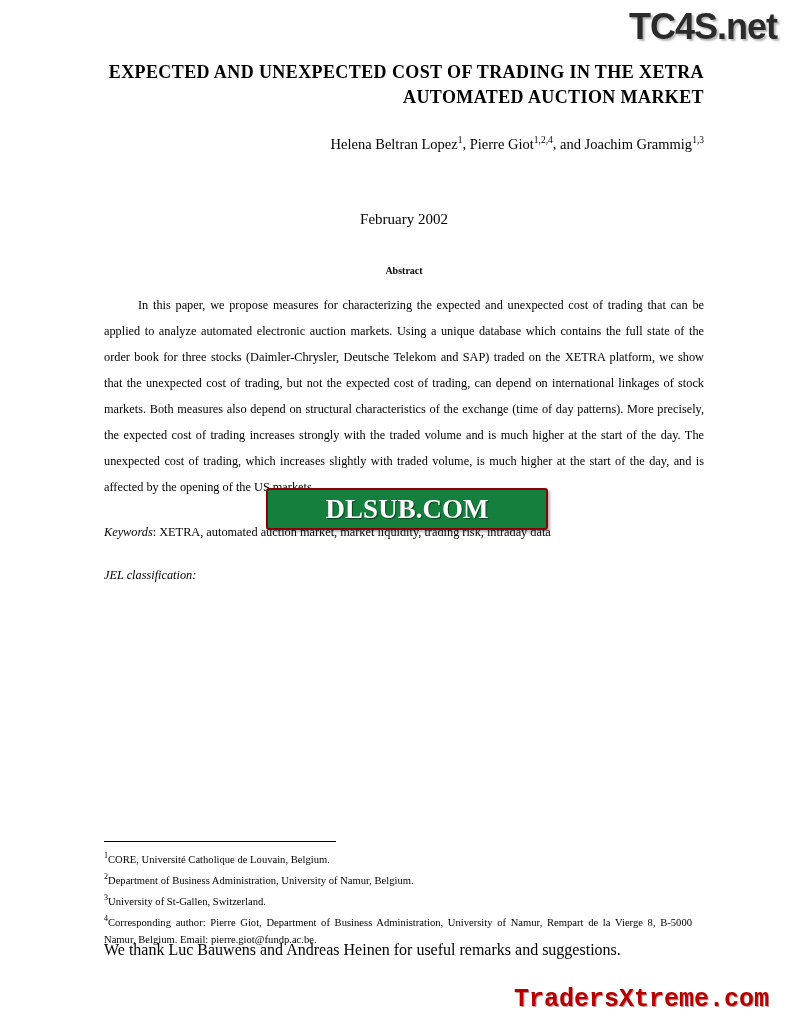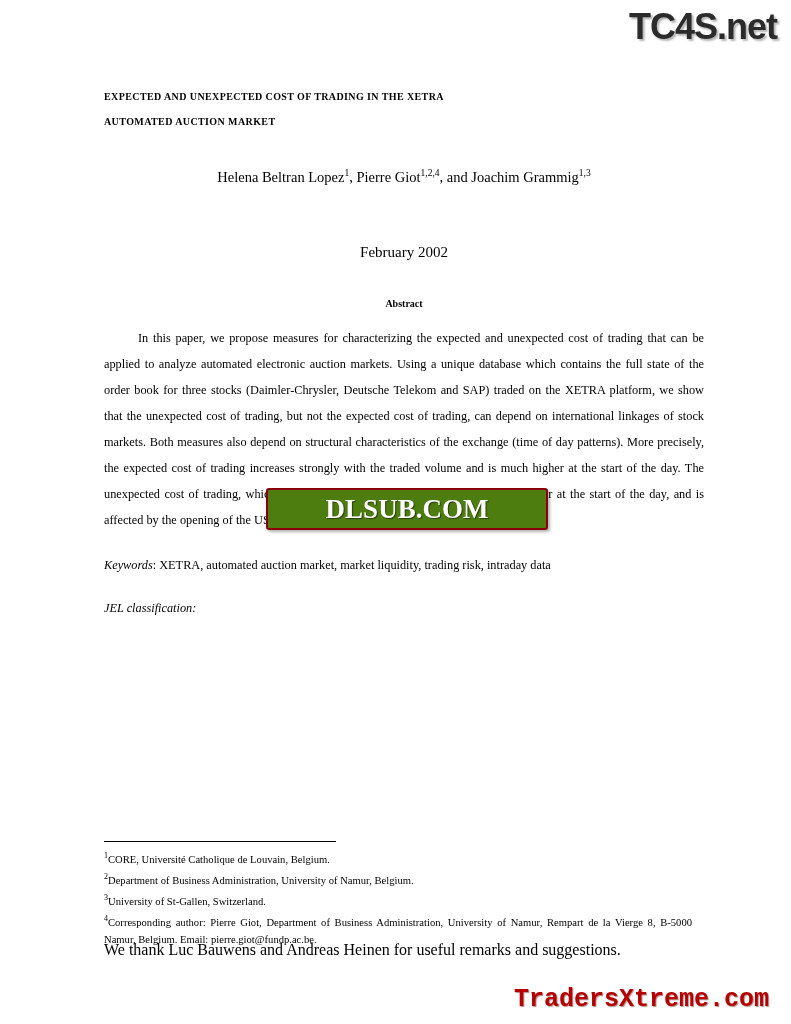--- a/index.html
+++ b/index.html
@@ -45,21 +45,21 @@
     font-size: 25px;
     color: #b40000;
     text-shadow: 1px 1px 1px rgba(90,0,0,0.45);
   }
   .wm-center {
     position: absolute;
     left: 258px;
     top: 488px;
     width: 278px;
     height: 38px;
-    background: #4d7c0f;
+    background: #15803d;
     border: 2px solid #8a0008;
     border-radius: 3px;
     display: flex;
     align-items: center;
     justify-content: center;
     box-shadow: 2px 2px 3px rgba(0,0,0,0.3);
   }
   .wm-center span {
     font-family: "Liberation Serif", serif;
     font-weight: bold;
@@ -71,31 +71,31 @@
 
   
   .doc {
     position: absolute;
     left: 96px;
     top: 0;
     width: 600px;
   }
 
   .title {
-    margin-top: 84px;
-    text-align: left;
-    font-weight: bold;
-    font-size: 10px;
+    margin-top: 60px;
+    text-align: right;
+    font-weight: bold;
+    font-size: 18px;
     letter-spacing: 0.4px;
     line-height: 25px;
   }
 
   .authors {
-    margin-top: 34px;
-    text-align: center;
+    margin-top: 25px;
+    text-align: right;
     font-size: 14.5px;
   }
   .authors sup { font-size: 9.5px; vertical-align: super; }
 
   .date {
     margin-top: 58px;
     text-align: center;
     font-size: 15px;
   }
 

